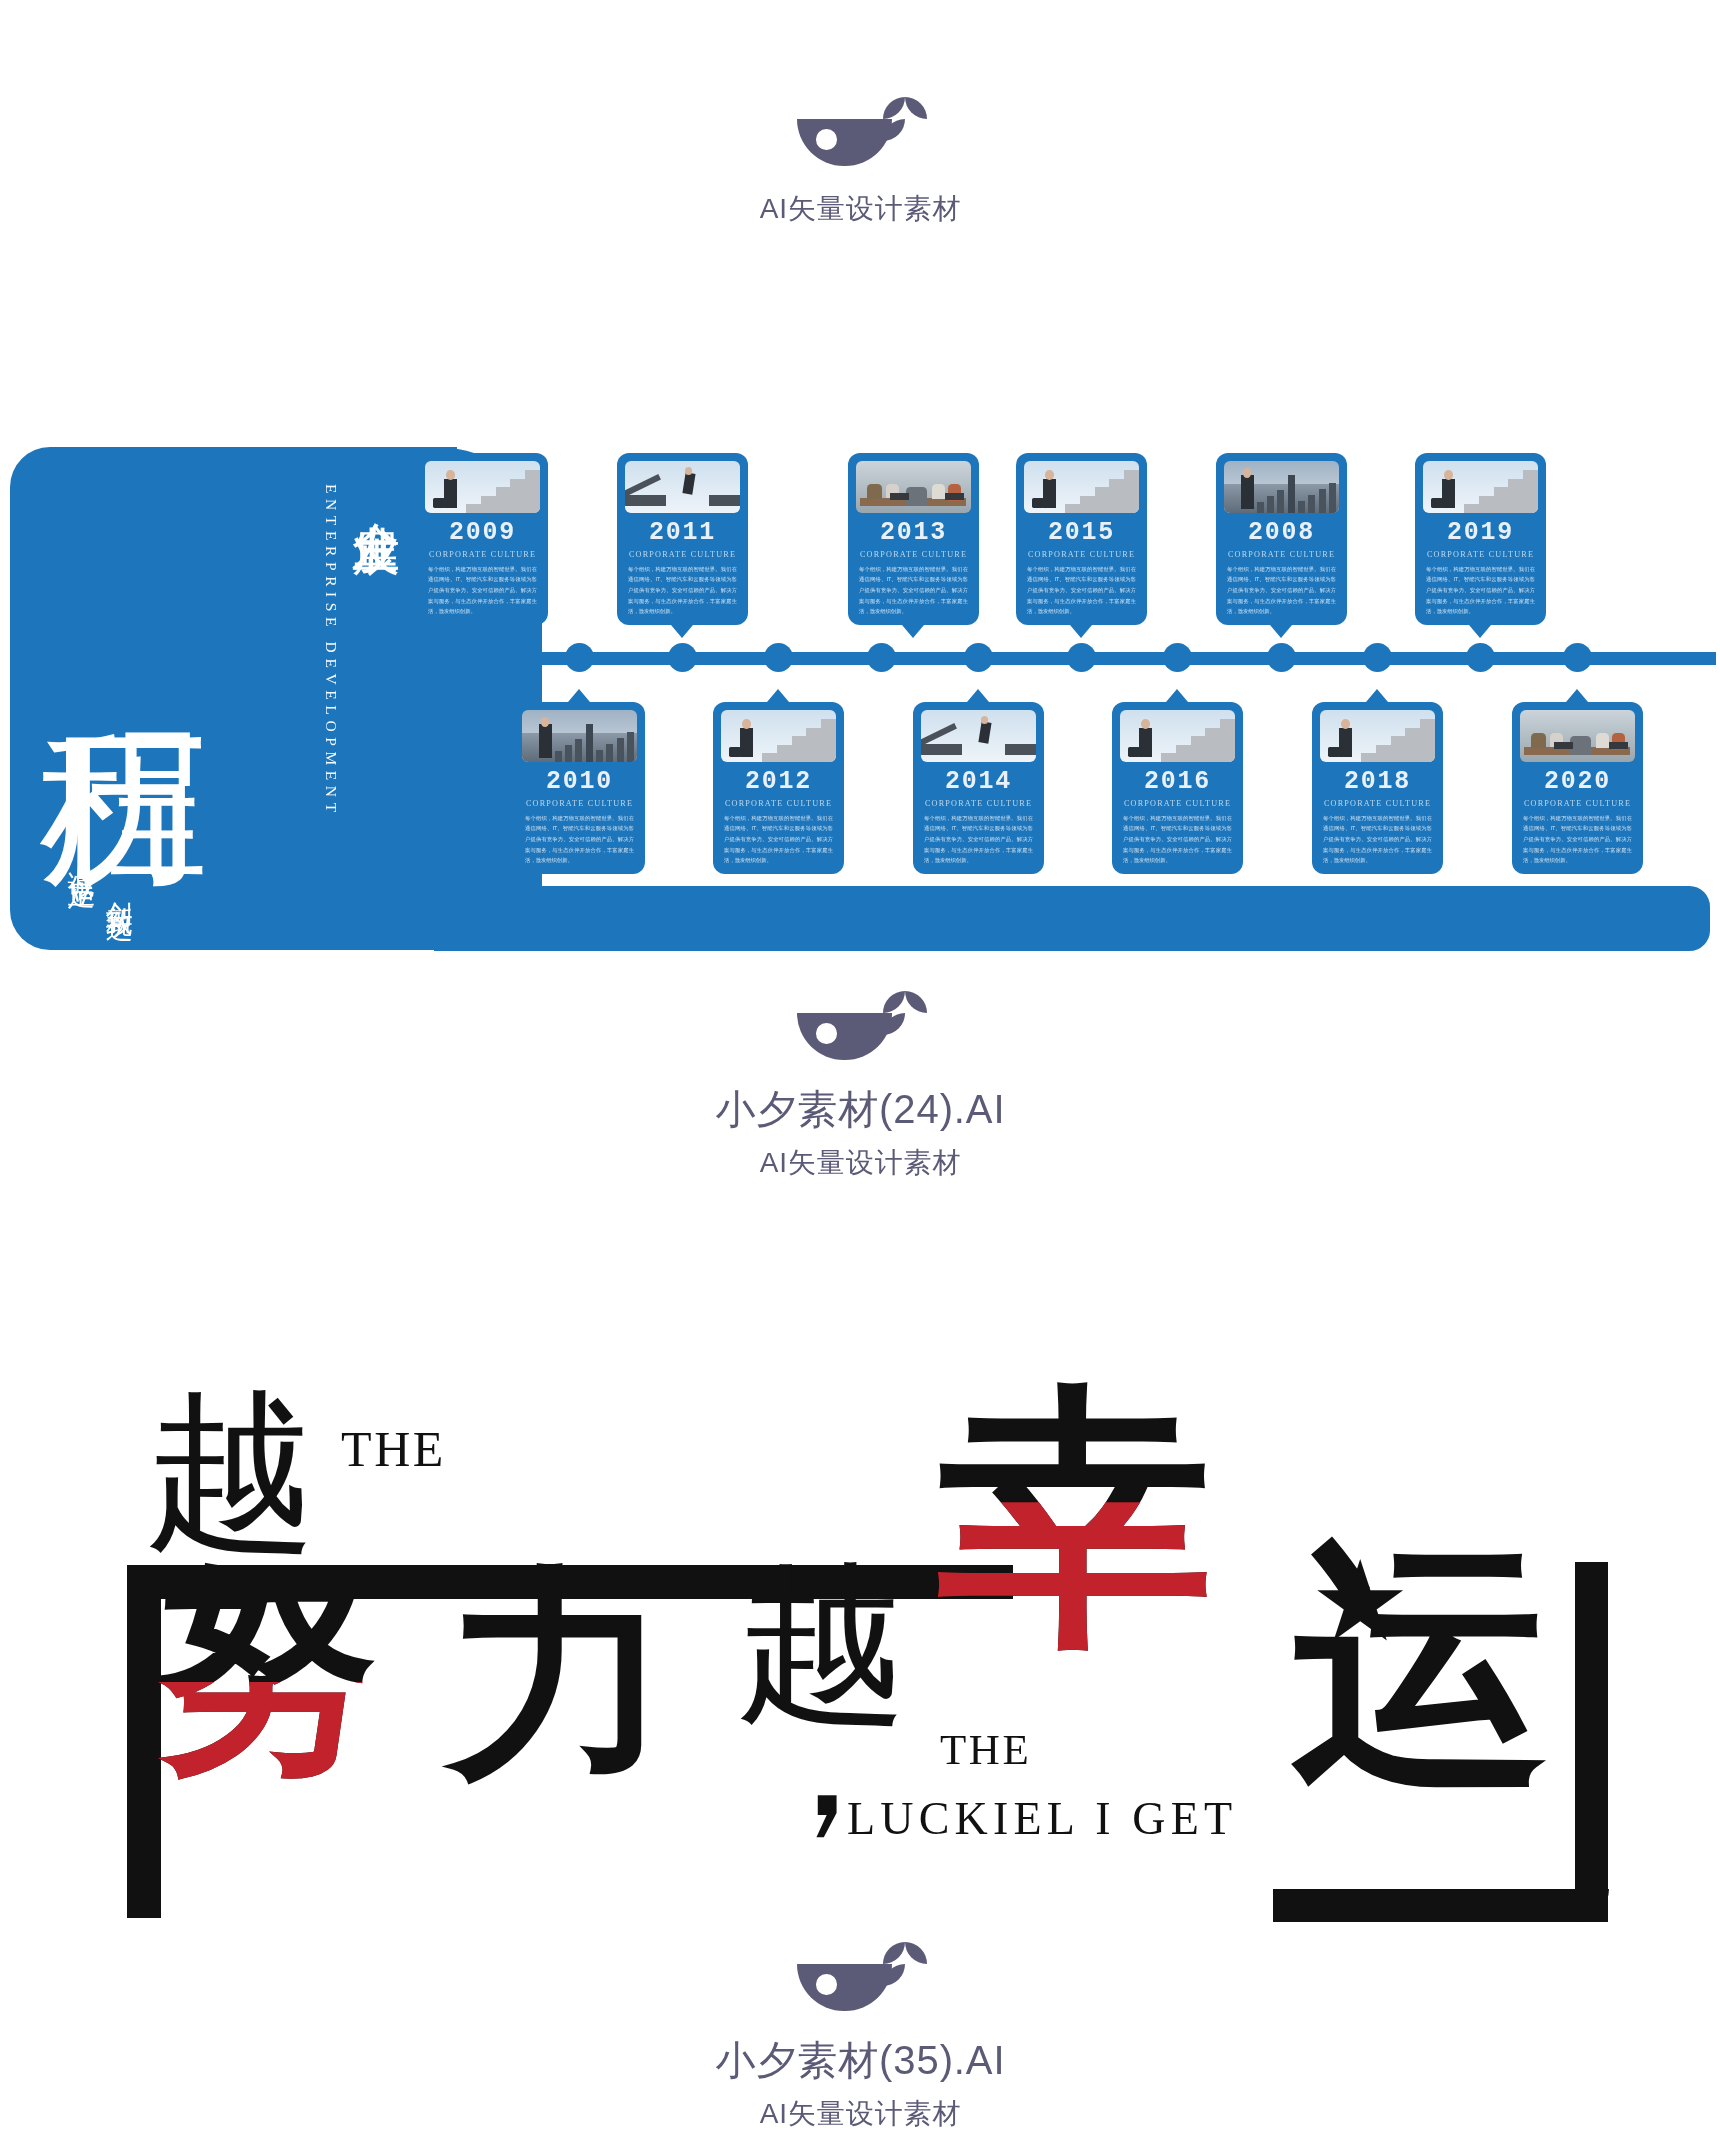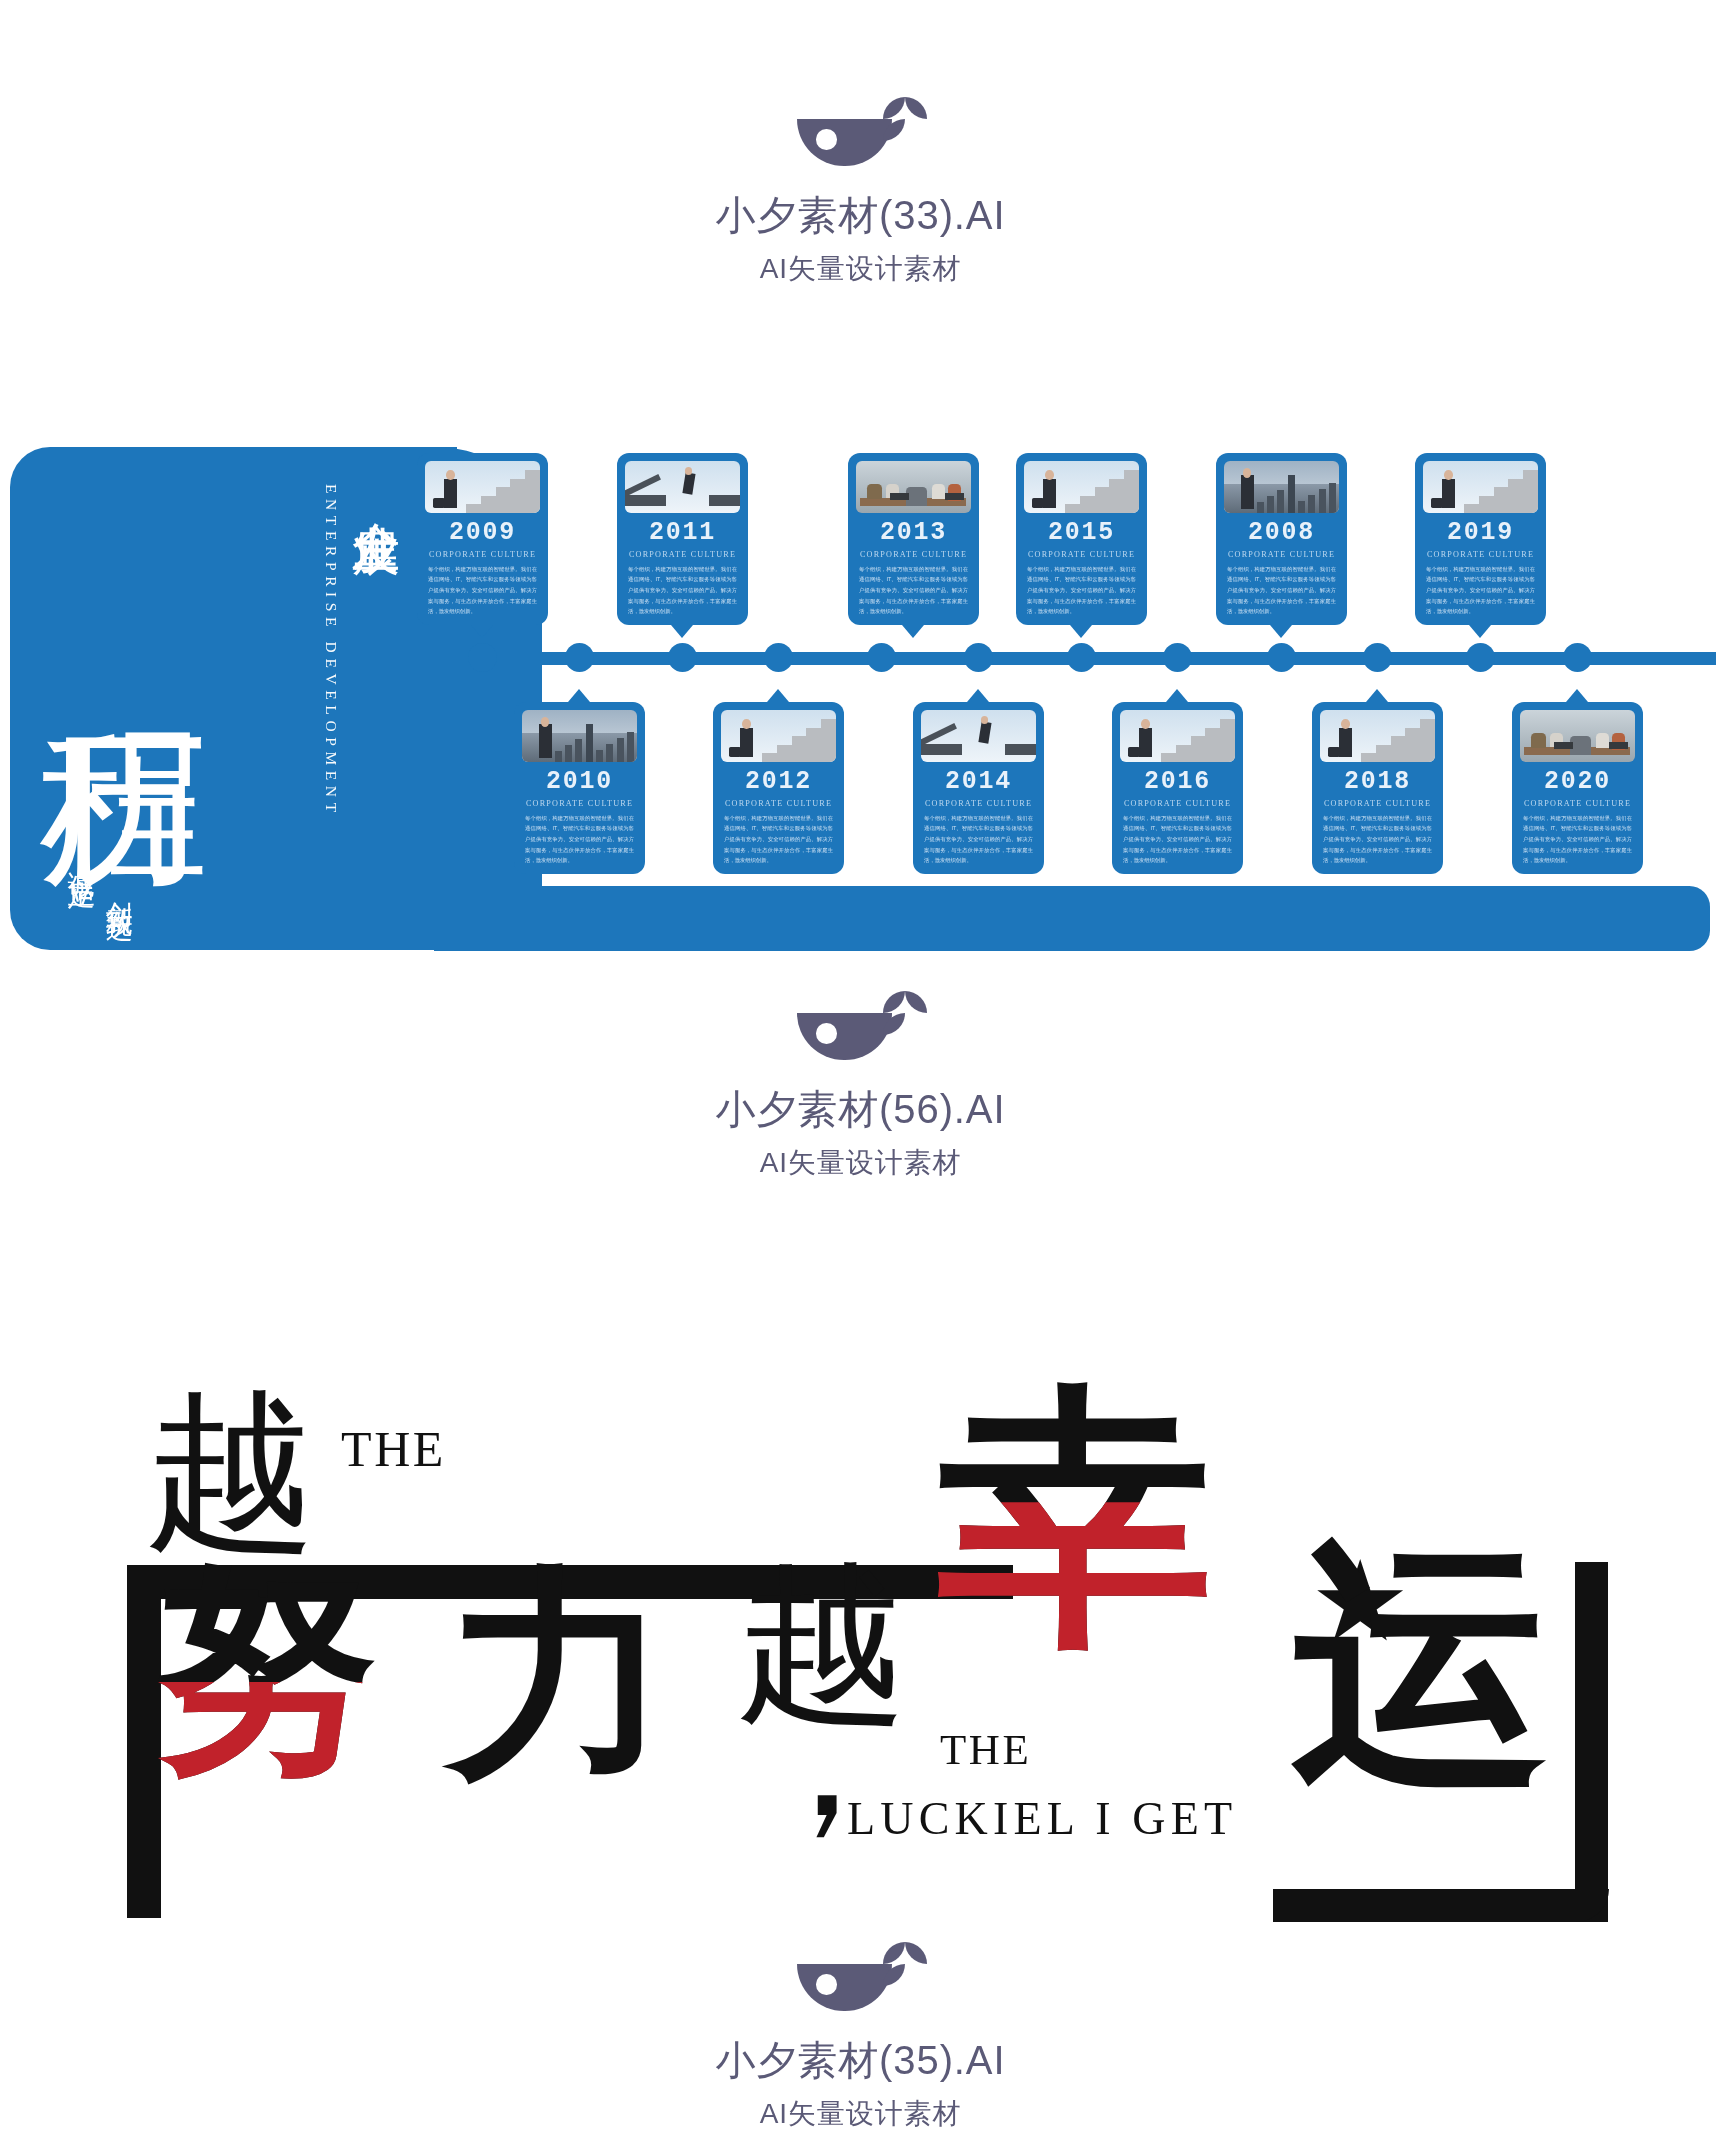--- a/index.html
+++ b/index.html
@@ -258,21 +258,20 @@
 <body>
 
 <div class="wm-block" id="wm-top">
   <div class="wm-logo">
     <div class="wm-bowl"></div>
       <div class="wm-eye"></div>
     <div class="wm-leaf-a"></div>
       <div class="wm-leaf-b"></div>
       <div class="wm-leaf-c"></div>
   </div>
-  <div class="wm-title">小夕素材(33).AI</div>
   <div class="wm-sub">AI矢量设计素材</div>
 </div>
 
 <div id="timeline-graphic">
 
   <div class="blue-shape">
     <div class="blue-left"></div>
     <div class="blue-curve"></div>
     <div class="blue-bar-left"></div>
     <div class="blue-bar"></div>
@@ -539,21 +538,21 @@
 </div>
 
 <div class="wm-block" id="wm-mid">
   <div class="wm-logo">
     <div class="wm-bowl"></div>
       <div class="wm-eye"></div>
     <div class="wm-leaf-a"></div>
       <div class="wm-leaf-b"></div>
       <div class="wm-leaf-c"></div>
   </div>
-  <div class="wm-title">小夕素材(56).AI</div>
+  <div class="wm-title">小夕素材(24).AI</div>
   <div class="wm-sub">AI矢量设计素材</div>
 </div>
 
 <div id="slogan-art">
   <div class="art-frame-top"></div>
   <div class="art-frame"></div>
   <div class="art-frame-r"></div>
   <div class="art-frame-rb"></div>
 
   <div class="cjk" id="art-yue1">越</div>

